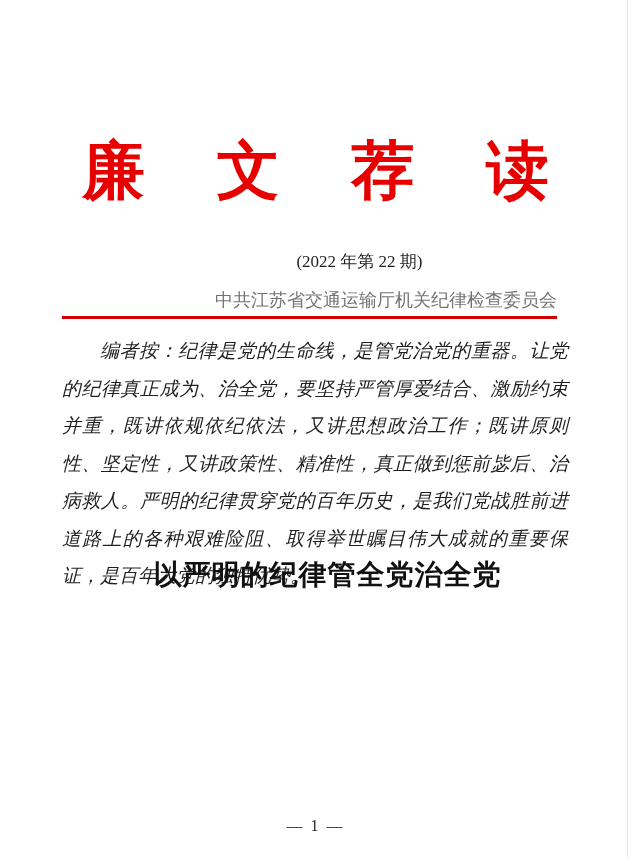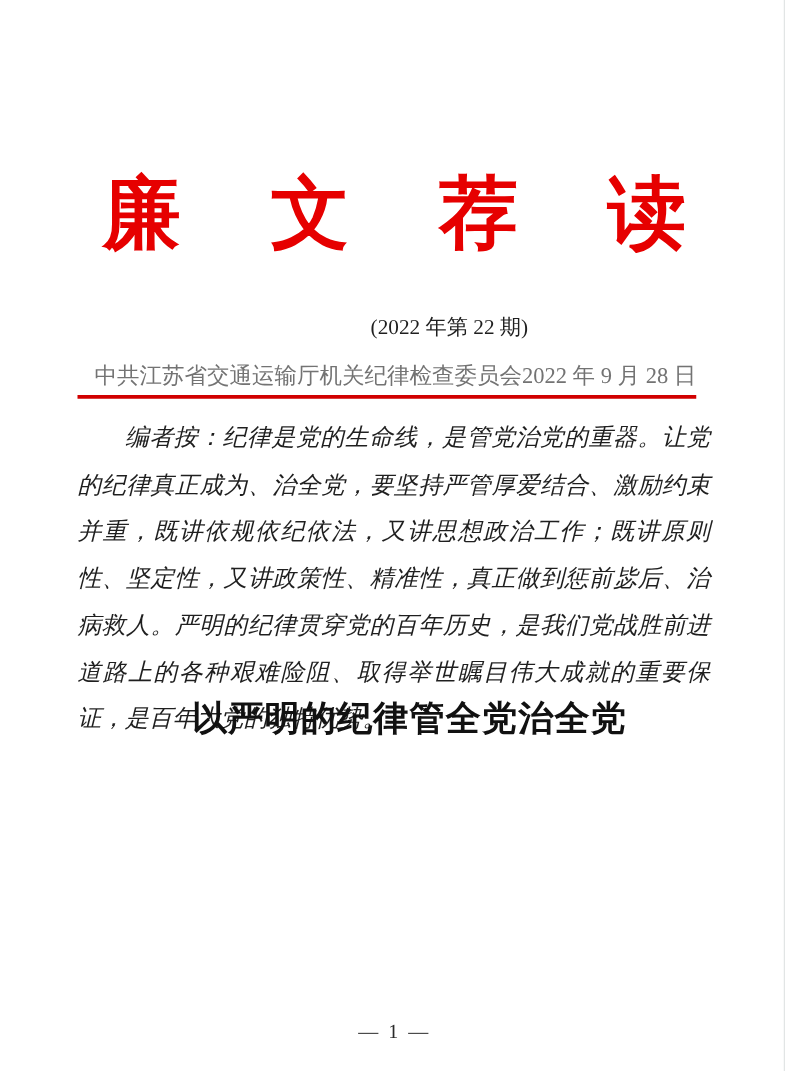--- a/index.html
+++ b/index.html
@@ -123,21 +123,20 @@
 <body>
 
 <div class="page">
 
   <h1 class="masthead">廉 文 荐 读</h1>
 
   <div class="issue-line">(2022 年第 22 期)</div>
 
   <div class="pub-row">
     <span>中共江苏省交通运输厅机关纪律检查委员会</span>
-    <span>2022 年 9 月 28 日</span>
   </div>
 
   <div class="red-rule"></div>
 
   <p class="editor-note">编者按：纪律是党的生命线，是管党治党的重器。让党的纪律真正成为、治全党，要坚持严管厚爱结合、激励约束并重，既讲依规依纪依法，又讲思想政治工作；既讲原则性、坚定性，又讲政策性、精准性，真正做到惩前毖后、治病救人。严明的纪律贯穿党的百年历史，是我们党战胜前进道路上的各种艰难险阻、取得举世瞩目伟大成就的重要保证，是百年大党的独特优势。</p>
 
   <h2 class="article-title">以严明的纪律管全党治全党</h2>
 
 
   <div class="page-footer">— 1 —</div>

